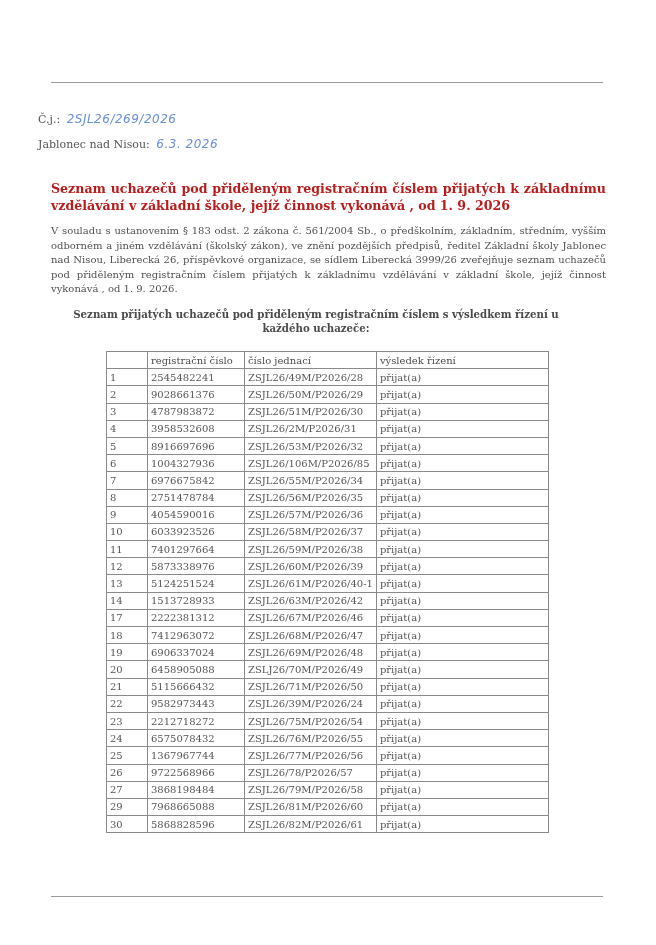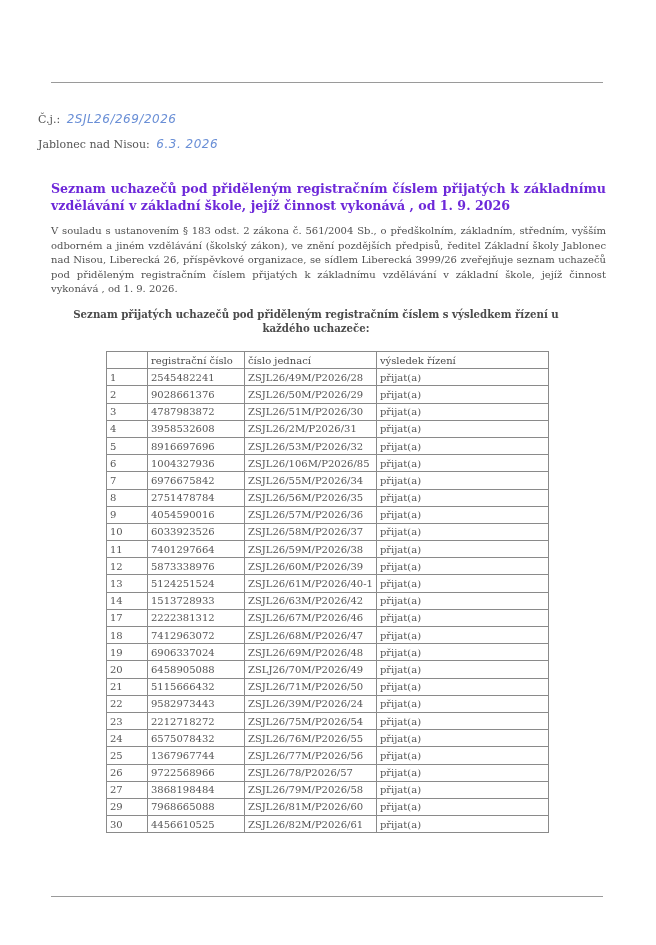--- a/index.html
+++ b/index.html
@@ -42,21 +42,21 @@
   }
 
   .doc-title {
     position: absolute;
     left: 51px;
     top: 180px;
     width: 555px;
     font-size: 12.6px;
     font-weight: bold;
     line-height: 17px;
-    color: #6d28d9;
+    color: #b91c1c;
     text-align: justify;
     text-align-last: left;
   }
 
   .intro {
     position: absolute;
     left: 51px;
     top: 224px;
     width: 555px;
     font-size: 10px;
@@ -302,21 +302,21 @@
         <td>přijat(a)</td>
       </tr>
       <tr>
         <td>29</td>
         <td>7968665088</td>
         <td>ZSJL26/81M/P2026/60</td>
         <td>přijat(a)</td>
       </tr>
       <tr>
         <td>30</td>
-        <td>4456610525</td>
+        <td>5868828596</td>
         <td>ZSJL26/82M/P2026/61</td>
         <td>přijat(a)</td>
       </tr>
     </tbody>
 </table>
 
 <div class="rule rule-bottom"></div>
 <div class="page-num">1 / 2</div>
 
 </body></html>

